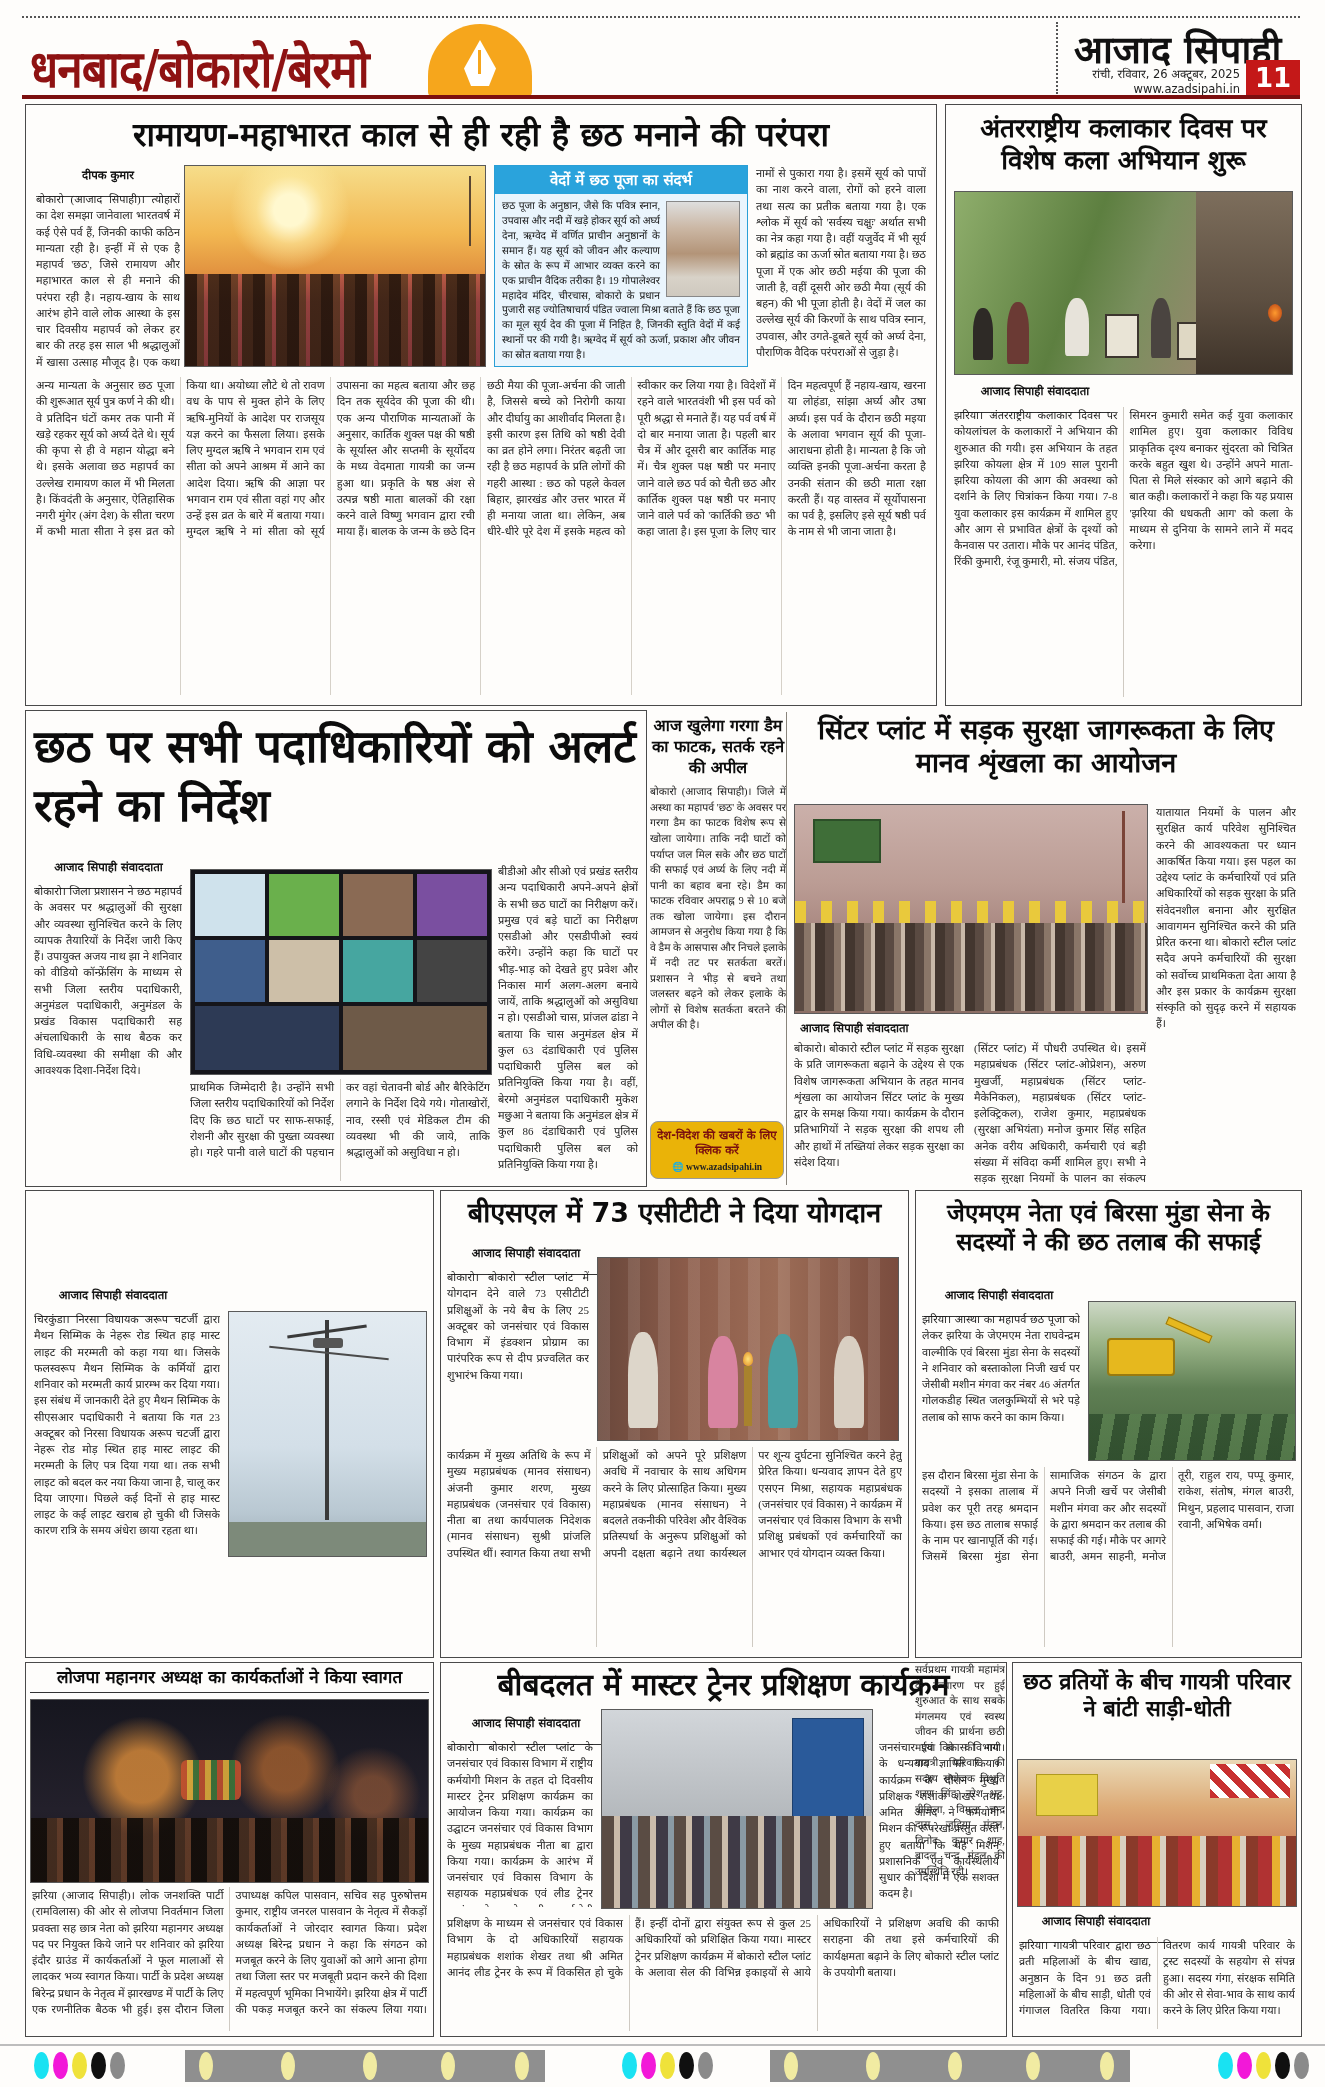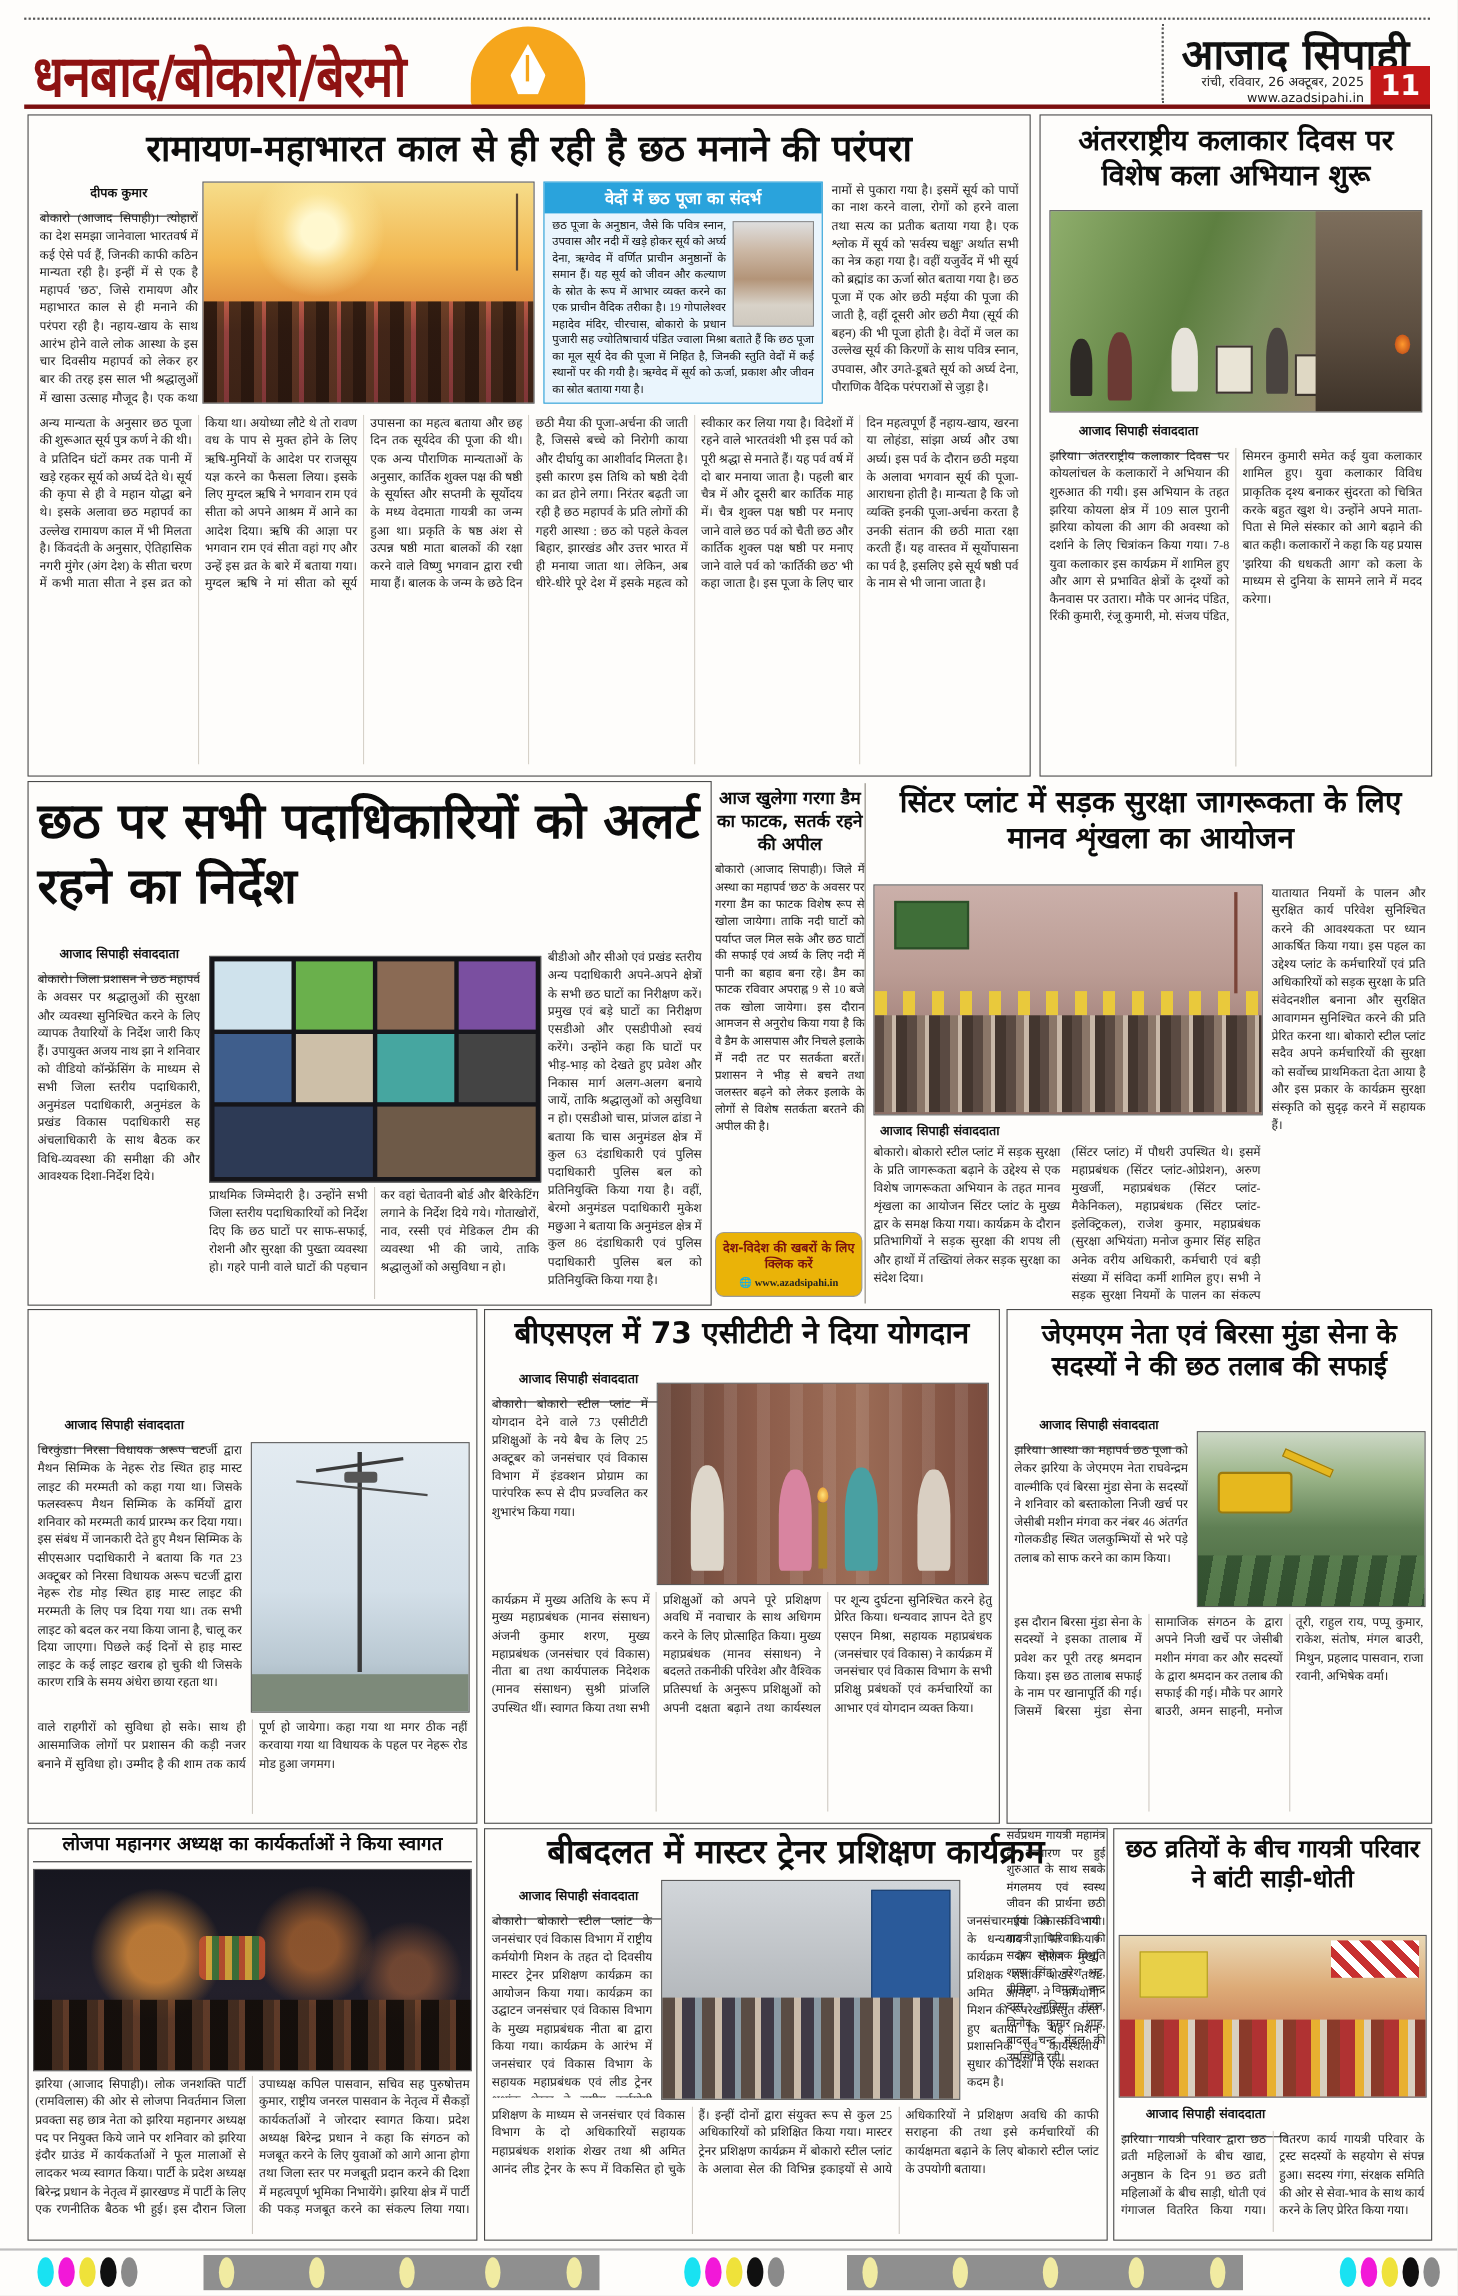--- a/index.html
+++ b/index.html
@@ -162,21 +162,20 @@
     <div class="abs byline" style="left:12px;top:96px;width:150px;">आजाद सिपाही संवाददाता</div>
     <div class="abs body-txt" style="left:8px;top:120px;width:186px;height:244px;">चिरकुंडा। निरसा विधायक अरूप चटर्जी द्वारा मैथन सिम्मिक के नेहरू रोड स्थित हाइ मास्ट लाइट की मरम्मती को कहा गया था। जिसके फलस्वरूप मैथन सिम्मिक के कर्मियों द्वारा शनिवार को मरम्मती कार्य प्रारम्भ कर दिया गया। इस संबंध में जानकारी देते हुए मैथन सिम्मिक के सीएसआर पदाधिकारी ने बताया कि गत 23 अक्टूबर को निरसा विधायक अरूप चटर्जी द्वारा नेहरू रोड मोड़ स्थित हाइ मास्ट लाइट की मरम्मती के लिए पत्र दिया गया था। तक सभी लाइट को बदल कर नया किया जाना है, चालू कर दिया जाएगा। पिछले कई दिनों से हाइ मास्ट लाइट के कई लाइट खराब हो चुकी थी जिसके कारण रात्रि के समय अंधेरा छाया रहता था।</div>
     <div class="abs photo" style="left:202px;top:120px;width:197px;height:244px;background:
         linear-gradient(180deg,#e3ebf1 0%,#d3dfe8 55%,#b9c8d2 82%,#9aa8b2 100%);">
       <div style="position:absolute;left:96px;top:8px;width:4px;height:200px;background:#3a3a3a;"></div>
       <div style="position:absolute;left:58px;top:18px;width:80px;height:3px;background:#3a3a3a;transform:rotate(-8deg);"></div>
       <div style="position:absolute;left:40px;top:40px;width:120px;height:2px;background:#4a4a4a;transform:rotate(6deg);"></div>
       <div style="position:absolute;left:84px;top:26px;width:30px;height:10px;background:#555;border-radius:3px;"></div>
       <div style="position:absolute;left:0;bottom:0;width:100%;height:34px;background:#7d8a7a;"></div>
     </div>
-    <div class="abs body-txt cols2" style="left:8px;top:372px;width:391px;height:86px;">वाले राहगीरों को सुविधा हो सके। साथ ही आसमाजिक लोगों पर प्रशासन की कड़ी नजर बनाने में सुविधा हो। उम्मीद है की शाम तक कार्य पूर्ण हो जायेगा। कहा गया था मगर ठीक नहीं करवाया गया था विधायक के पहल पर नेहरू रोड मोड हुआ जगमग।</div>
   </div>
 
   <div class="abs box" style="left:440px;top:1190px;width:467px;height:466px;">
     <div class="hl" style="font-size:27px;margin-top:6px;">बीएसएल में 73 एसीटीटी ने दिया योगदान</div>
     <div class="abs byline" style="left:10px;top:54px;width:150px;">आजाद सिपाही संवाददाता</div>
     <div class="abs body-txt" style="left:6px;top:78px;width:142px;height:170px;">बोकारो। बोकारो स्टील प्लांट में योगदान देने वाले 73 एसीटीटी प्रशिक्षुओं के नये बैच के लिए 25 अक्टूबर को जनसंचार एवं विकास विभाग में इंडक्शन प्रोग्राम का पारंपरिक रूप से दीप प्रज्वलित कर शुभारंभ किया गया।</div>
     <div class="abs photo" style="left:156px;top:66px;width:300px;height:182px;background:
         repeating-linear-gradient(90deg, rgba(255,255,255,.10) 0 12px, transparent 12px 30px),
         linear-gradient(90deg,#6a483c 0%,#8c5c4a 30%,#9c6c56 60%,#7a4c3e 100%);">
       <span class="fig" style="left:30px;bottom:12px;width:30px;height:96px;background:#ddd6ca;"></span>

